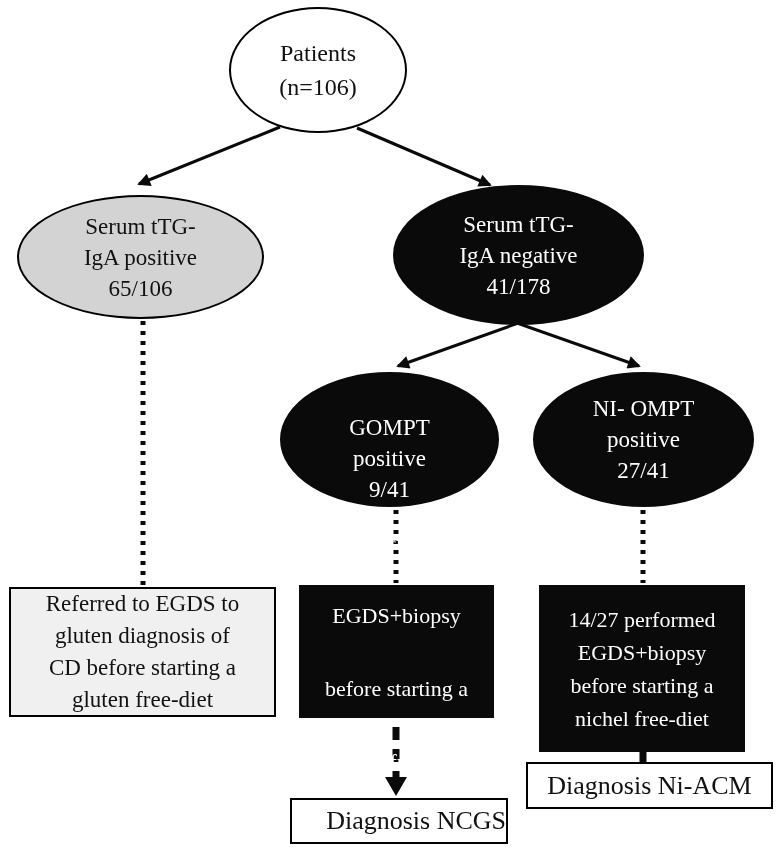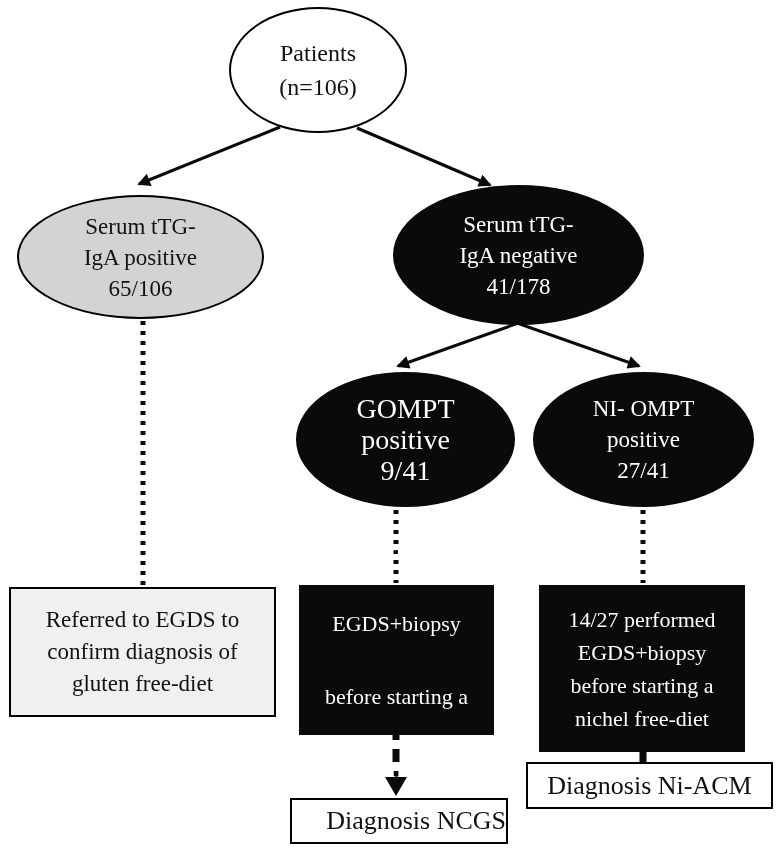--- a/index.html
+++ b/index.html
@@ -15,24 +15,24 @@
   }
   .ellipse{border-radius:50%;border:2px solid var(--outline,#000);}
   .rect{border:2px solid var(--outline,#000);}
   .black{background:var(--node-black,#0a0a0a);color:var(--text-light,#fff);border-color:var(--node-black,#0a0a0a);}
   .gray{background:var(--node-gray,#d3d3d3);}
   .lightbox{background:var(--box-light,#f0f0f0);}
 
   #node-patients{left:229px;top:7px;width:178px;height:126px;font-size:24px;line-height:34px;}
   #node-ttg-positive{left:17px;top:195px;width:247px;height:124px;font-size:23px;line-height:31px;}
   #node-ttg-negative{left:393px;top:185px;width:251px;height:140px;font-size:23px;line-height:31px;}
-  #node-gompt{left:296px;top:372px;width:219px;height:135px;font-size:28px;line-height:31px;}
+  #node-gompt{left:280px;top:372px;width:219px;height:135px;font-size:23px;line-height:31px;justify-content:flex-end;}
   #node-ni-ompt{left:533px;top:372px;width:221px;height:135px;font-size:23px;line-height:31px;}
   #box-referral{left:9px;top:587px;width:267px;height:130px;font-size:23px;line-height:32px;}
-  #box-gluten{left:299px;top:585px;width:195px;height:150px;font-size:22px;line-height:33px;gap:40px;}
+  #box-gluten{left:299px;top:585px;width:195px;height:133px;font-size:22px;line-height:33px;gap:40px;}
   #box-nichel{left:539px;top:585px;width:206px;height:167px;font-size:22px;line-height:33px;}
   #box-ncgs{left:290px;top:798px;width:218px;height:46px;font-size:26px;align-items:flex-end;}
   #box-niacm{left:526px;top:762px;width:247px;height:47px;font-size:26px;}
 
   .solid-line{stroke:#0a0a0a;stroke-width:3;fill:none;}
   .dotted-line{stroke:#0a0a0a;stroke-width:5;stroke-dasharray:4 6;fill:none;}
   .dashed-line{stroke:#0a0a0a;stroke-width:7;stroke-dasharray:13 9;fill:none;}
   .arrowhead-fill{fill:#0a0a0a;}
 </style>
 </head>
@@ -86,21 +86,22 @@
   </div>
 
   <div class="node ellipse black" id="node-ni-ompt">
     <div>NI- OMPT</div>
     <div>positive</div>
     <div>27/41</div>
   </div>
 
   <div class="node rect lightbox" id="box-referral">
     <div>Referred to EGDS to</div>
-    <div>confirm diagnosis of</div>
+    <div>gluten diagnosis of</div>
+    <div>CD before starting a</div>
     <div>gluten free-diet</div>
   </div>
 
   <div class="node rect black" id="box-gluten">
     <div>9/9 performed</div>
     <div>EGDS+biopsy</div>
     <div>before starting a</div>
     <div>gluten free-diet</div>
   </div>
 

